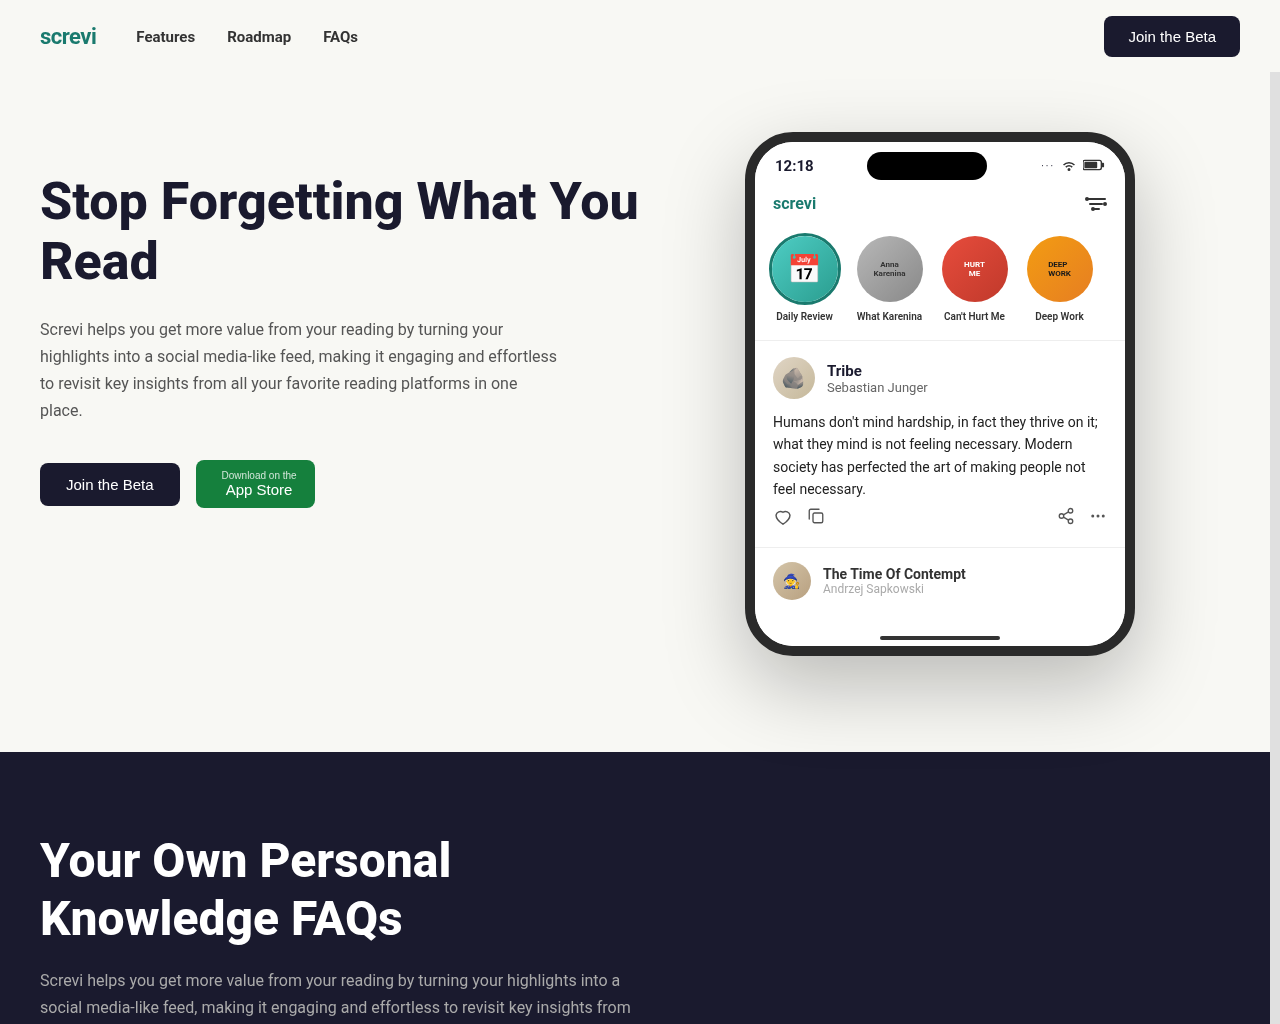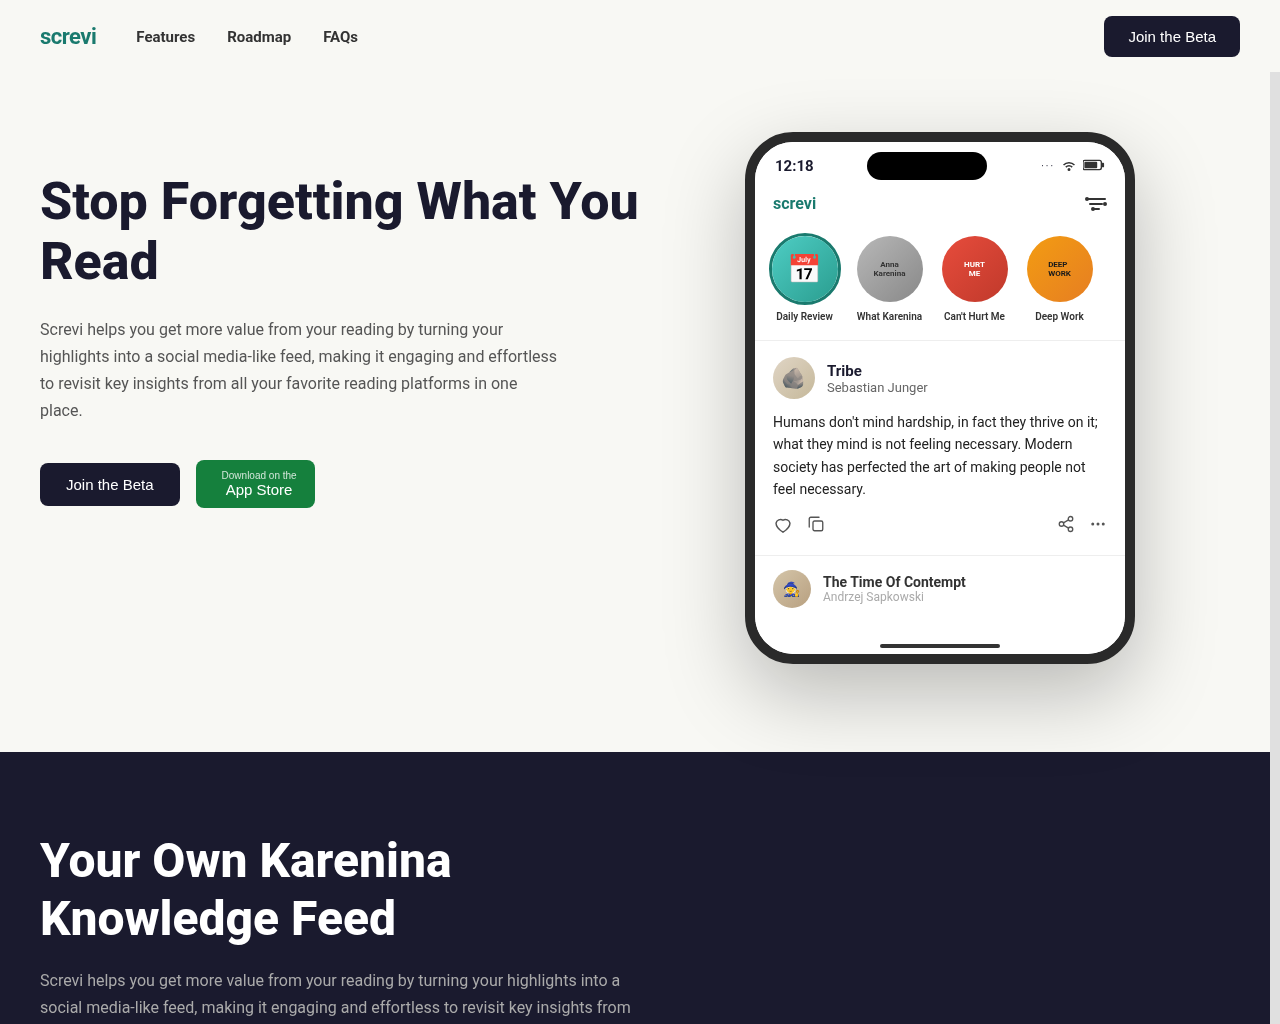--- a/index.html
+++ b/index.html
@@ -293,21 +293,21 @@
       color: #1a1a2e;
     }
     .card-book-author {
       font-size: 13px;
       color: #666;
     }
     .card-quote {
       font-size: 14px;
       color: #222;
       line-height: 1.6;
-      margin-bottom: 14px;
+      margin-bottom: 6px;
     }
     .card-actions {
       display: flex;
       align-items: center;
       justify-content: space-between;
     }
     .card-actions-left {
       display: flex;
       gap: 14px;
       align-items: center;
@@ -582,19 +582,19 @@
       </div>
 
       <div class="phone-bottom-area">
         <div class="home-indicator"></div>
       </div>
     </div>
   </div>
 </section>
 
 <section class="section-dark">
-  <h2 class="section-title">Your Own Karenina Knowledge Feed</h2>
+  <h2 class="section-title">Your Own Personal Knowledge FAQs</h2>
   <p class="section-desc">Screvi helps you get more value from your reading by turning your highlights into a social media-like feed, making it engaging and effortless to revisit key insights from all your favorite reading platforms in one place.</p>
 </section>
 
 <div class="right-scrollbar">
   <div class="right-scrollbar-thumb"></div>
 </div>
 
 </body></html>

